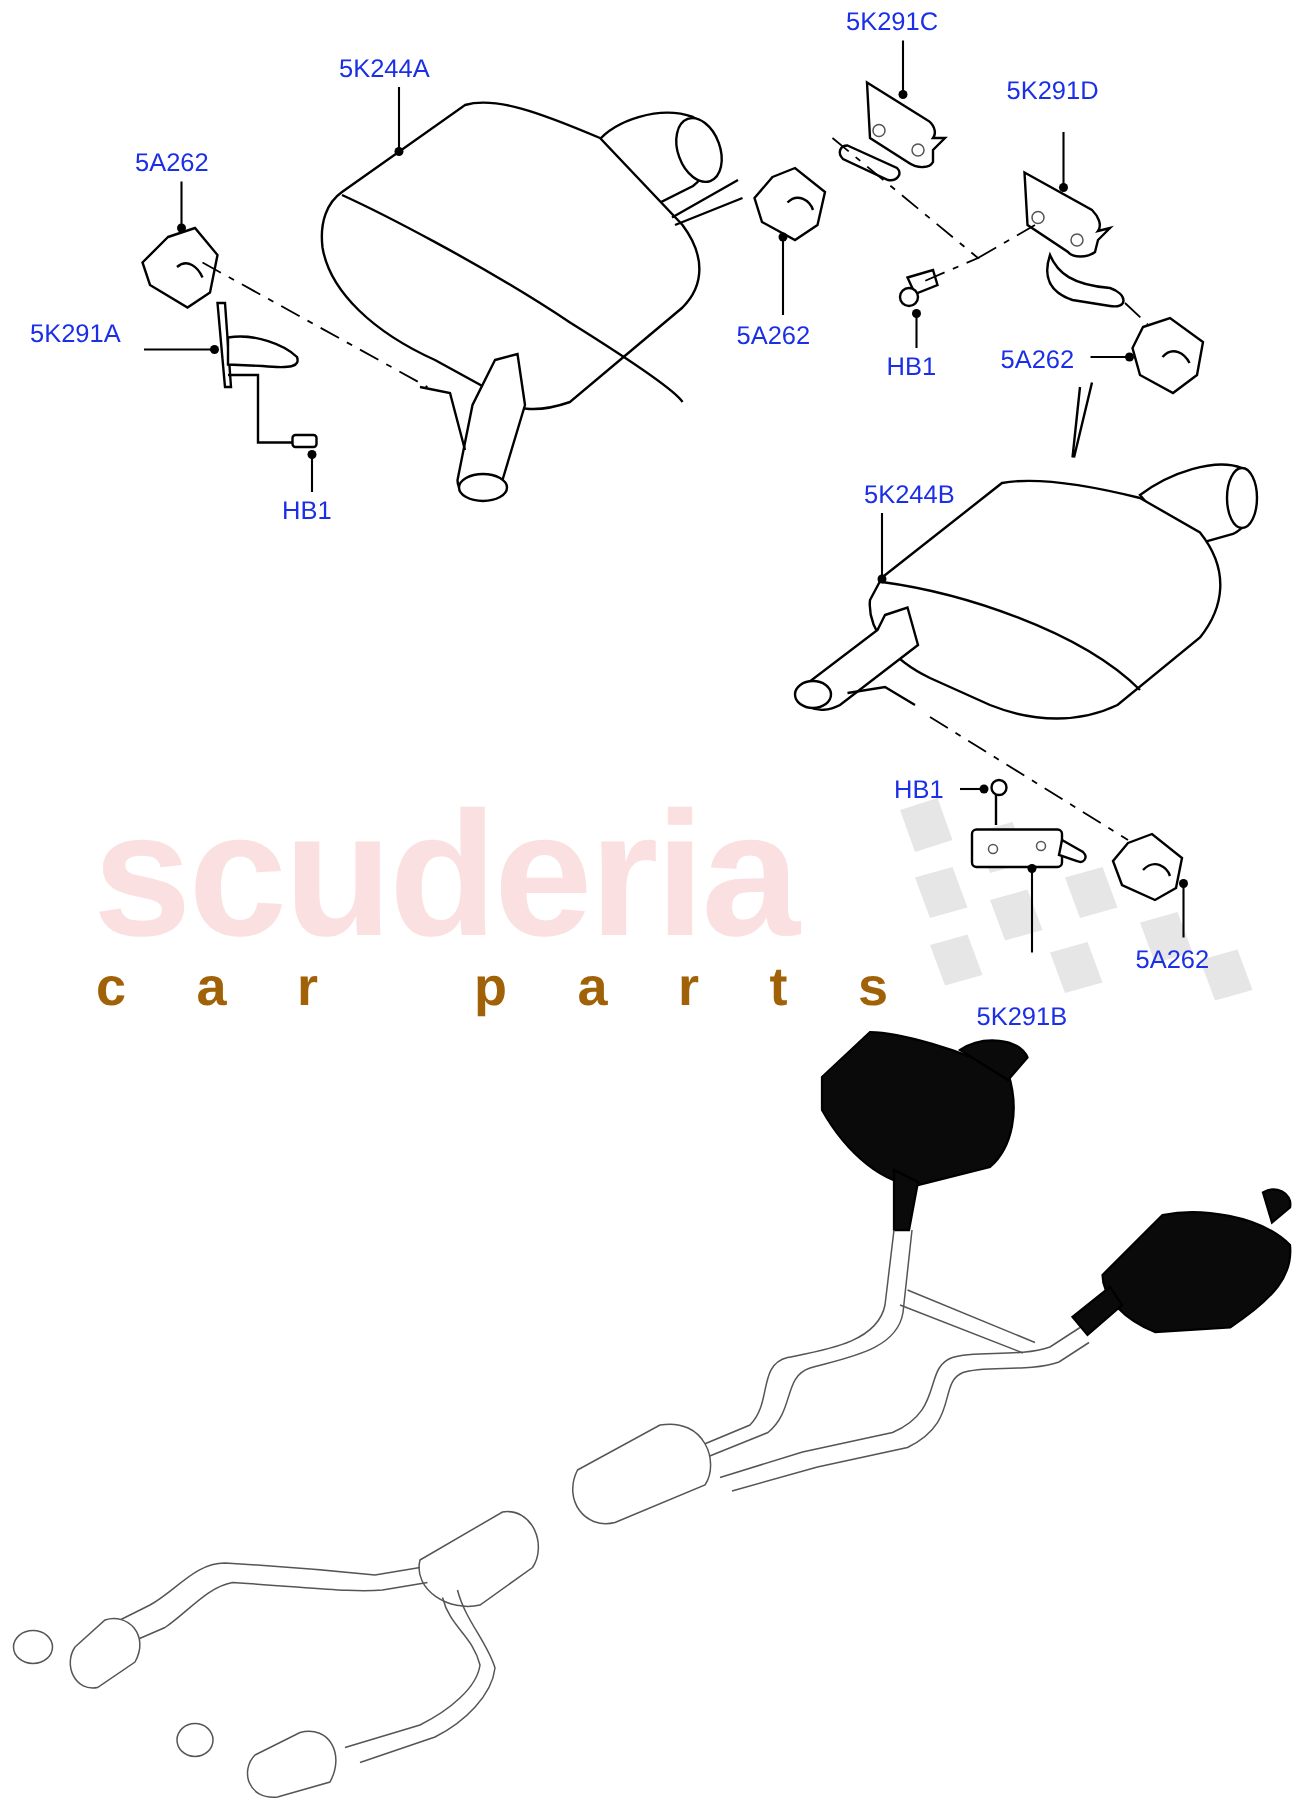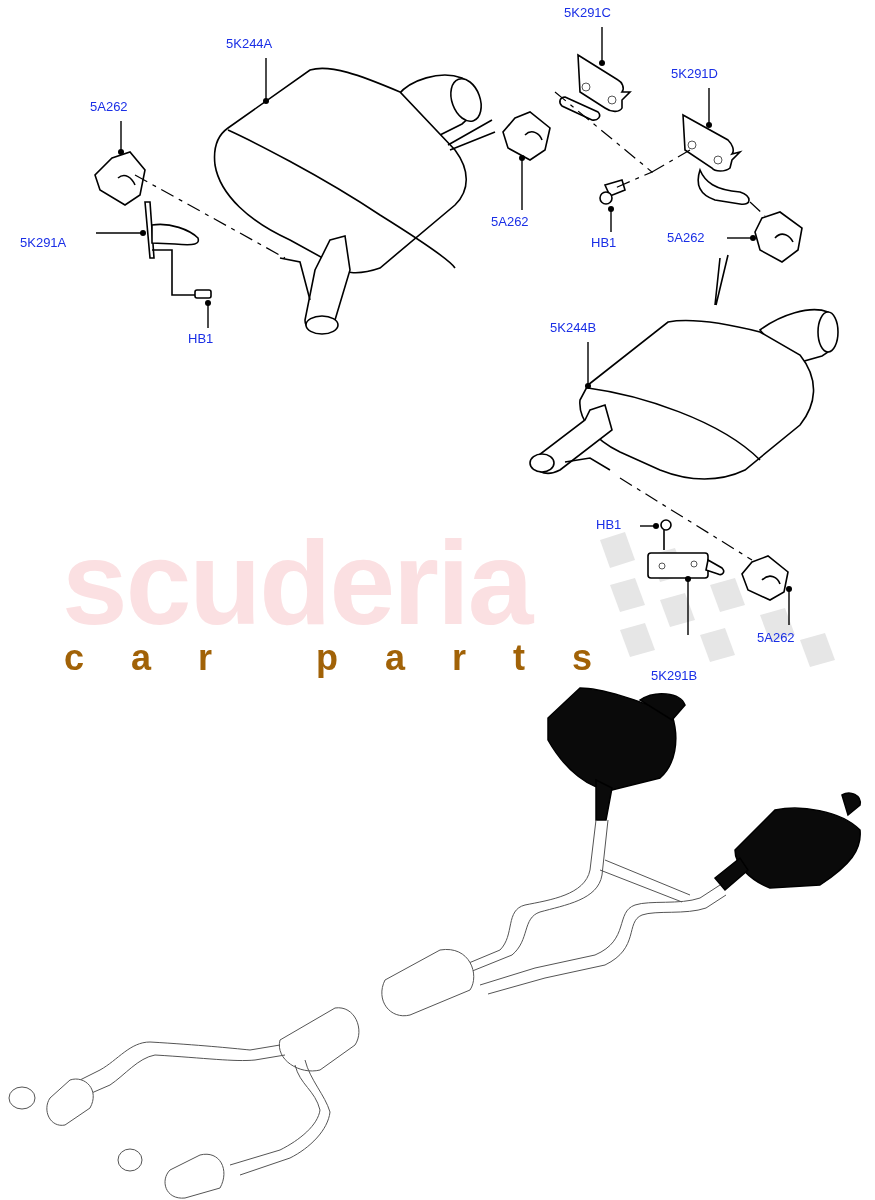--- a/index.html
+++ b/index.html
@@ -3,21 +3,21 @@
   <meta charset="utf-8">
   <style>
     html, body { margin: 0; padding: 0; background: #ffffff; }
     body { width: 875px; height: 1200px; position: relative; overflow: hidden;
            font-family: "Liberation Sans", sans-serif; }
     #canvas { position: absolute; left: 0; top: 0; width: 875px; height: 1200px; }
     .wm-main { position: absolute; left: 62px; top: 524px; font-size: 118px; font-weight: bold;
                color: #fbe0e2; letter-spacing: -2px; line-height: 1; }
     .wm-sub { position: absolute; left: 64px; top: 640px; font-size: 36px; font-weight: bold;
               color: #a16207; letter-spacing: 47px; line-height: 1; }
-    .callout { position: absolute; font-size: 13px; color: #1a2fe6; line-height: 1;
+    .callout { position: absolute; font-size: 17px; color: #1a2fe6; line-height: 1;
                white-space: nowrap; cursor: pointer; }
     svg .ln { stroke: #000; stroke-width: 1.6; fill: none; }
     svg .part { stroke: #000; stroke-width: 1.6; fill: #fff; }
     svg .thin { stroke: #555; stroke-width: 1; fill: #fff; }
     svg .dash { stroke: #000; stroke-width: 1.2; fill: none; stroke-dasharray: 14 6 4 6; }
     svg .lead { stroke: #000; stroke-width: 1.4; fill: none; }
     svg .dot { fill: #000; }
     svg .black { fill: #0a0a0a; stroke: #000; stroke-width: 1.5; }
     svg .check { fill: #e6e6e6; }
   </style>
@@ -182,25 +182,25 @@
       <path class="thin" style="fill:none" d="M305,1060 C310,1080 325,1095 330,1112 C328,1130 310,1148 290,1158 L240,1175"></path>
       <path class="thin" d="M50,1098 L70,1080 C85,1075 100,1090 90,1108 L65,1125 C50,1128 42,1110 50,1098 Z"></path>
       <ellipse class="thin" cx="22" cy="1098" rx="13" ry="11"></ellipse>
       <path class="thin" d="M170,1170 L200,1155 C220,1150 230,1170 220,1188 L185,1198 C165,1200 160,1180 170,1170 Z"></path>
       <ellipse class="thin" cx="130" cy="1160" rx="12" ry="11"></ellipse>
     </g>
   </svg>
 
   <div class="callout" style="left:226px;top:37px;">5K244A</div>
   <div class="callout" style="left:90px;top:100px;">5A262</div>
-  <div class="callout" style="left:20px;top:236px;">5K291A</div>
+  <div class="callout" style="left:20px;top:214px;">5K291A</div>
   <div class="callout" style="left:188px;top:332px;">HB1</div>
   <div class="callout" style="left:564px;top:6px;">5K291C</div>
-  <div class="callout" style="left:671px;top:67px;">5K291D</div>
+  <div class="callout" style="left:671px;top:52px;">5K291D</div>
   <div class="callout" style="left:491px;top:215px;">5A262</div>
   <div class="callout" style="left:591px;top:236px;">HB1</div>
   <div class="callout" style="left:667px;top:231px;">5A262</div>
-  <div class="callout" style="left:550px;top:321px;">5K244B</div>
+  <div class="callout" style="left:576px;top:321px;">5K244B</div>
   <div class="callout" style="left:596px;top:518px;">HB1</div>
   <div class="callout" style="left:651px;top:669px;">5K291B</div>
   <div class="callout" style="left:757px;top:631px;">5A262</div>
 
 </div>
 
 </body></html>

